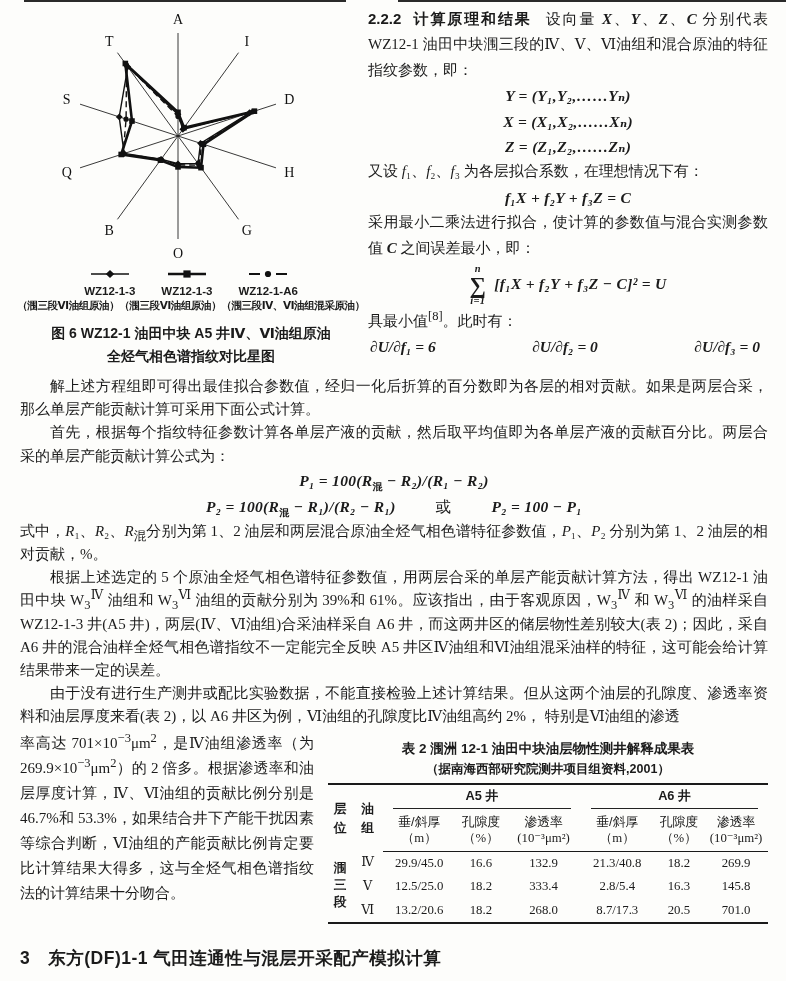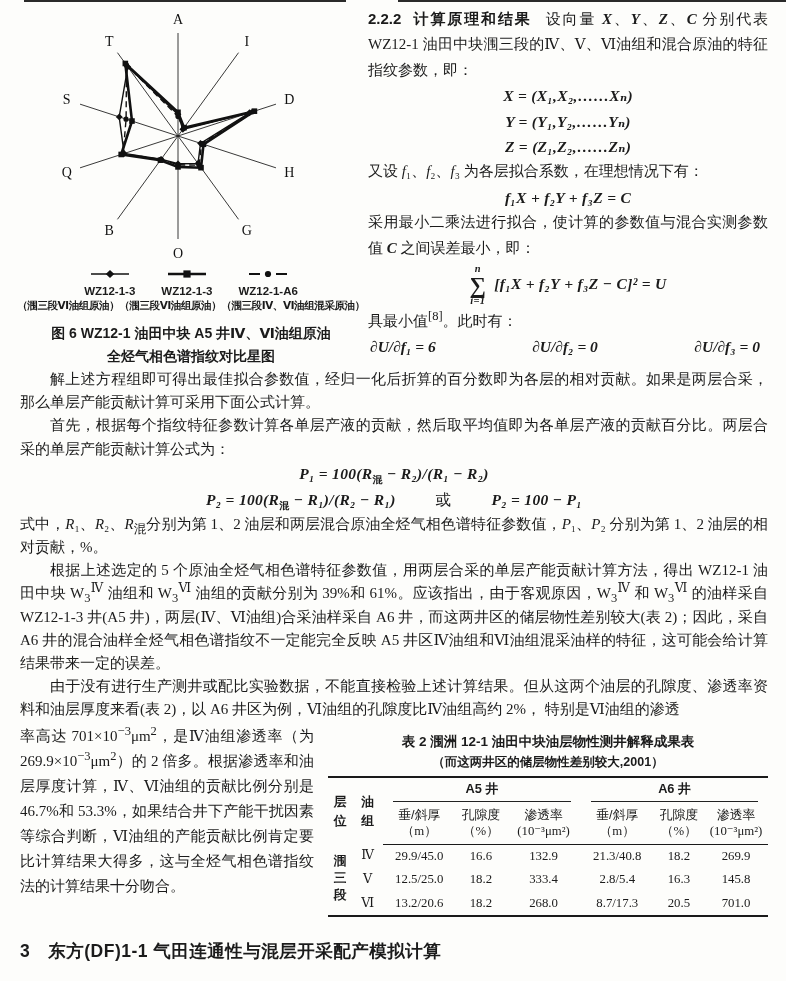--- a/index.html
+++ b/index.html
@@ -42,21 +42,21 @@
   .eq{text-align:center;font-style:italic;font-weight:600;font-size:15.5px;line-height:25.4px;letter-spacing:0.3px;}
   .eq-sum{margin:3px 0 2px 0;line-height:normal;}
   .sum-stack{display:inline-flex;flex-direction:column;align-items:center;vertical-align:middle;line-height:1;margin-right:4px;}
   .sum-top{font-size:10.5px;}
   .sum-sig{font-size:23px;font-style:normal;font-weight:bold;line-height:0.95;}
   .sum-bot{font-size:10.5px;}
   .partials{display:flex;justify-content:space-between;padding:0 8px 0 2px;
     font-style:italic;font-weight:600;font-size:15.5px;line-height:25.4px;}
 
   
-  .body-wide{font-size:15px;line-height:23.2px;text-align:justify;}
+  .body-wide{margin-top:7px;font-size:15px;line-height:23.2px;text-align:justify;}
   .body-wide p{margin:0;}
   .ind{text-indent:2em;}
   .eqw{text-align:center;font-style:italic;font-weight:600;font-size:15.5px;line-height:26px;letter-spacing:0.3px;}
   .eqw sub{font-style:normal;font-size:10px;}
   .or-gap{display:inline-block;margin:0 40px;font-style:normal;font-weight:normal;}
 
   
   .bottom-row{display:flex;gap:14px;margin-top:2px;}
   .bl-text{width:294px;flex:0 0 294px;font-size:15px;line-height:25px;text-align:justify;}
   .bl-text p{margin:0;}
@@ -179,22 +179,22 @@
       </div>
 
       <div class="caption">
         <div>图 6  WZ12-1 油田中块 A5 井Ⅳ、Ⅵ油组原油</div>
         <div>全烃气相色谱指纹对比星图</div>
       </div>
     </div>
 
     <div class="text-col">
       <p class="p"><b class="h-inline"><span>2.2.2</span>&nbsp;&nbsp;<span>计算原理和结果</span></b><span>设向量 <b><i>X</i></b>、<b><i>Y</i></b>、<b><i>Z</i></b>、<b><i>C</i></b> 分别代表 WZ12-1 油田中块涠三段的Ⅳ、Ⅴ、Ⅵ油组和混合原油的特征指纹参数，即：</span></p>
+      <div class="eq">Y = (Y₁,Y₂,……Yₙ)</div>
       <div class="eq">X = (X₁,X₂,……Xₙ)</div>
-      <div class="eq">Y = (Y₁,Y₂,……Yₙ)</div>
       <div class="eq">Z = (Z₁,Z₂,……Zₙ)</div>
       <p class="p">又设 <i>f</i>₁、<i>f</i>₂、<i>f</i>₃ 为各层拟合系数，在理想情况下有：</p>
       <div class="eq">f₁X + f₂Y + f₃Z = C</div>
       <p class="p">采用最小二乘法进行拟合，使计算的参数值与混合实测参数值 <b><i>C</i></b> 之间误差最小，即：</p>
       <div class="eq eq-sum">
         <span class="sum-stack">
           <span class="sum-top">n</span>
           <span class="sum-sig">∑</span>
           <span class="sum-bot">i=1</span>
         </span>
@@ -221,21 +221,21 @@
     <p class="ind">由于没有进行生产测井或配比实验数据，不能直接检验上述计算结果。但从这两个油层的孔隙度、渗透率资料和油层厚度来看(表 2)，以 A6 井区为例，Ⅵ油组的孔隙度比Ⅳ油组高约 2%， 特别是Ⅵ油组的渗透</p>
   </div>
 
   <div class="bottom-row">
     <div class="bl-text">
       <p>率高达 701×10<sup>−3</sup>μm<sup>2</sup>，是Ⅳ油组渗透率（为 269.9×10<sup>−3</sup>μm<sup>2</sup>）的 2 倍多。根据渗透率和油层厚度计算，Ⅳ、Ⅵ油组的贡献比例分别是 46.7%和 53.3%，如果结合井下产能干扰因素等综合判断，Ⅵ油组的产能贡献比例肯定要比计算结果大得多，这与全烃气相色谱指纹法的计算结果十分吻合。</p>
     </div>
 
     <div class="table-col">
       <div class="tbl-title">表 2  涠洲 12-1 油田中块油层物性测井解释成果表</div>
-      <div class="tbl-sub">（而这两井区的储层物性差别较大,2001）</div>
+      <div class="tbl-sub">（据南海西部研究院测井项目组资料,2001）</div>
       <table class="tbl">
         <colgroup>
           <col style="width:5.5%">
             <col style="width:7%">
           <col style="width:16.5%">
             <col style="width:11.5%">
             <col style="width:17%">
           <col style="width:16.5%">
             <col style="width:11.5%">
             <col style="width:17%">

